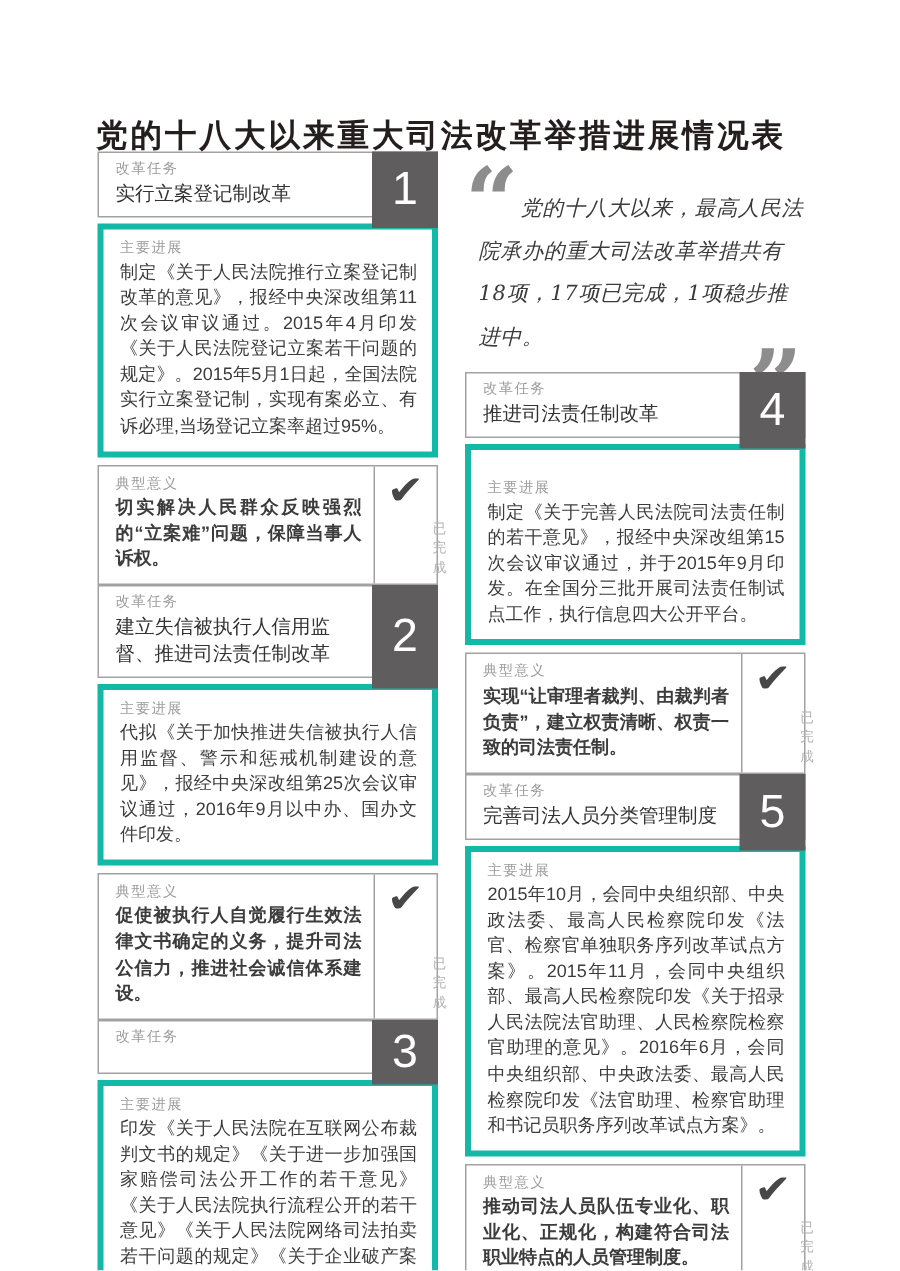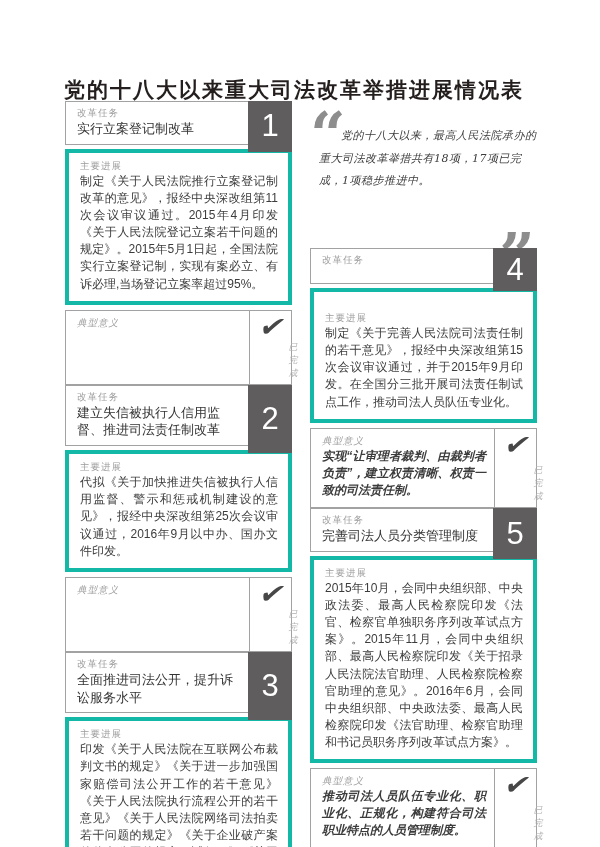--- a/index.html
+++ b/index.html
@@ -18,35 +18,35 @@
   .badge{position:absolute;top:-1px;right:-1px;width:44px;height:calc(100% + 9px);
     background:#5f5d5d;color:#ffffff;display:flex;align-items:center;justify-content:center;
     font-size:31px;font-weight:normal;z-index:2;}
   .section-label{font-size:9.5px;color:#9c9c9c;letter-spacing:1px;margin-bottom:2px;line-height:1.2;}
   .task-title{font-size:13px;font-weight:normal;color:#333333;line-height:1.35;}
 
   .card-main{border:4px solid #14b8a6;margin-top:4px;padding:7px 10px 8px 11px;}
   .progress-text{font-size:12px;font-weight:normal;color:#3c3c3c;line-height:1.42;
     text-align:justify;white-space:pre-line;}
 
-  .card-sig{border:1px solid #a2a2a2;margin-top:5px;display:flex;align-items:stretch;font-style:italic;}
+  .card-sig{border:1px solid #a2a2a2;margin-top:5px;display:flex;align-items:stretch;}
   .sig-body{flex:1;padding:6px 8px 8px 11px;}
   .sig-text{font-size:12px;font-weight:bold;color:#3c3c3c;line-height:1.42;text-align:justify;}
   .sig-check{width:42px;border-left:1px solid #a2a2a2;display:flex;flex-direction:column;
     align-items:center;justify-content:space-between;padding:3px 0 4px;}
   .check-icon{font-size:27px;line-height:1;color:#474747;transform:scaleX(1.1);}
   .completed-label{font-size:9px;color:#b3b3b3;letter-spacing:1px;padding-left:46px;}
 
   .quote{position:relative;height:147px;}
   .quote-mark{position:absolute;font-family:"DejaVu Serif",serif;font-weight:bold;
     font-size:62px;color:#8d8d8d;line-height:0;}
   .quote-open{left:0;top:34px;}
   .quote-close{right:2px;bottom:-8px;}
   .quote-text{position:absolute;left:9px;right:0;top:24px;
-    font-family:"DejaVu Serif",serif;font-style:italic;font-size:11px;line-height:2.05;
+    font-family:"DejaVu Serif",serif;font-style:italic;font-size:14px;line-height:2.05;
     color:#3b3b3b;text-indent:2em;letter-spacing:0.5px;}
 
   .mt20{padding-top:20px;}
   .minh-c4{min-height:115px;}
   .minh-c5{min-height:188px;}
 </style>
 </head>
 <body>
 
 <div class="page">
@@ -63,20 +63,21 @@
           <div class="task-title">实行立案登记制改革</div>
           <div class="badge">1</div>
         </div>
         <div class="card-main">
           <div class="section-label">主要进展</div>
           <div class="progress-text">制定《关于人民法院推行立案登记制改革的意见》，报经中央深改组第11次会议审议通过。2015年4月印发《关于人民法院登记立案若干问题的规定》。2015年5月1日起，全国法院实行立案登记制，实现有案必立、有诉必理,当场登记立案率超过95%。</div>
         </div>
         <div class="card-sig">
           <div class="sig-body">
             <div class="section-label">典型意义</div>
+            <div class="sig-text">切实解决人民群众反映强烈的“立案难”问题，保障当事人诉权。</div>
           </div>
           <div class="sig-check">
             <span class="check-icon">✔</span>
             <span class="completed-label">已完成</span>
           </div>
         </div>
       </div>
 
       <div class="card">
         <div class="card-header">
@@ -84,32 +85,32 @@
           <div class="task-title">建立失信被执行人信用监督、推进司法责任制改革</div>
           <div class="badge">2</div>
         </div>
         <div class="card-main">
           <div class="section-label">主要进展</div>
           <div class="progress-text">代拟《关于加快推进失信被执行人信用监督、警示和惩戒机制建设的意见》，报经中央深改组第25次会议审议通过，2016年9月以中办、国办文件印发。</div>
         </div>
         <div class="card-sig">
           <div class="sig-body">
             <div class="section-label">典型意义</div>
+            <div class="sig-text">促使被执行人自觉履行生效法律文书确定的义务，提升司法公信力，推进社会诚信体系建设。</div>
           </div>
           <div class="sig-check">
             <span class="check-icon">✔</span>
             <span class="completed-label">已完成</span>
           </div>
         </div>
       </div>
 
       <div class="card">
         <div class="card-header">
           <div class="section-label">改革任务</div>
-          <div class="task-title">全面推进司法公开，提升诉讼服务水平</div>
           <div class="badge">3</div>
         </div>
         <div class="card-main">
           <div class="section-label">主要进展</div>
           <div class="progress-text">印发《关于人民法院在互联网公布裁判文书的规定》《关于进一步加强国家赔偿司法公开工作的若干意见》《关于人民法院执行流程公开的若干意见》《关于人民法院网络司法拍卖若干问题的规定》《关于企业破产案件信息公开的规定（试行）》《关于人民法院庭审录音录像的若干规定》，建成审判流程、庭审活动、裁判文书、执行信息四大公开平台，实现四级法院相关信息全部网上实时公开。
 2014年12月印发《关于全面推进人民法院诉讼服务中心建设的指导意见》，全国99%的法院建立了诉讼服务大厅，人民群众通过各类服务平台实现网上立案、网上缴费、在线调解、信息查询、递交材料、网上阅卷、电子送达、联系法官等。</div>
         </div>
 
       </div>
 
@@ -119,25 +120,26 @@
 
       <div class="quote">
         <span class="quote-mark quote-open">“</span>
         <div class="quote-text">党的十八大以来，最高人民法院承办的重大司法改革举措共有18项，17项已完成，1项稳步推进中。</div>
         <span class="quote-mark quote-close">”</span>
       </div>
 
       <div class="card">
         <div class="card-header">
           <div class="section-label">改革任务</div>
+          <div class="task-title">推进司法责任制改革</div>
           <div class="badge">4</div>
         </div>
         <div class="card-main mt20 minh-c4">
           <div class="section-label">主要进展</div>
-          <div class="progress-text">制定《关于完善人民法院司法责任制的若干意见》，报经中央深改组第15次会议审议通过，并于2015年9月印发。在全国分三批开展司法责任制试点工作，推动司法人员队伍专业化。</div>
+          <div class="progress-text">制定《关于完善人民法院司法责任制的若干意见》，报经中央深改组第15次会议审议通过，并于2015年9月印发。在全国分三批开展司法责任制试点工作，执行信息四大公开平台。</div>
         </div>
         <div class="card-sig">
           <div class="sig-body">
             <div class="section-label">典型意义</div>
             <div class="sig-text">实现“让审理者裁判、由裁判者负责”，建立权责清晰、权责一致的司法责任制。</div>
           </div>
           <div class="sig-check">
             <span class="check-icon">✔</span>
             <span class="completed-label">已完成</span>
           </div>

